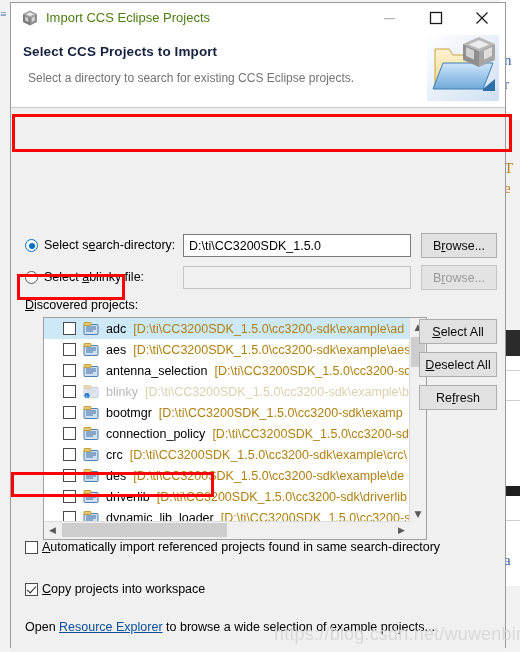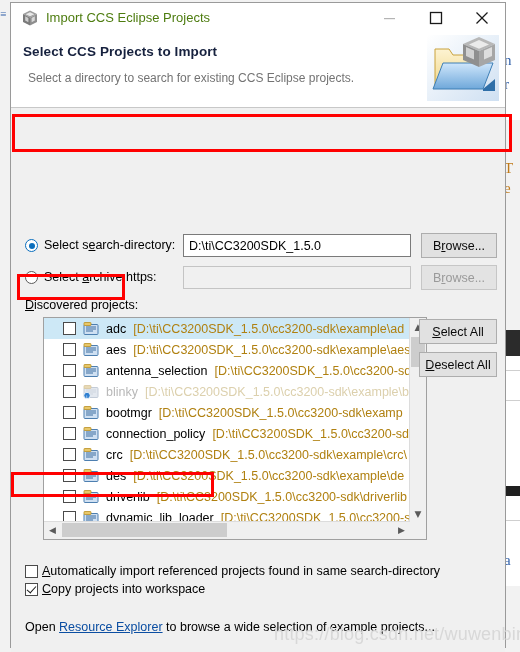--- a/index.html
+++ b/index.html
@@ -459,21 +459,21 @@
       <span class="radio on"></span>
       <span class="radio-label"><span>Select s</span><span class="mn">e</span><span>arch-directory:</span></span>
     </div>
     <div class="textfield" style="left:172px; top:126px; width:228px;">D:\ti\CC3200SDK_1.5.0</div>
     <div class="btn" style="left:410px; top:125px; width:76px; height:25px;">
       <span><span>B</span><span class="mn">r</span><span>owse...</span></span>
     </div>
 
     <div class="row-radio" style="left:14px; top:162px;">
       <span class="radio"></span>
-      <span class="radio-label"><span>Select </span><span class="mn">a</span><span>rchive https:</span></span>
+      <span class="radio-label"><span>Select </span><span class="mn">a</span><span>blinky file:</span></span>
     </div>
     <div class="textfield disabled" style="left:172px; top:158px; width:228px;"></div>
     <div class="btn disabled" style="left:410px; top:157px; width:76px; height:25px;">
       <span><span>B</span><span class="mn">r</span><span>owse...</span></span>
     </div>
 
     <div class="section-label" style="left:14px; top:190px;"><span class="mn">D</span><span>iscovered projects:</span></div>
 
     <div class="listbox">
       <div class="list-scroll-area" id="proj-rows">
@@ -641,22 +641,25 @@
       </div>
       <div class="corner-box"></div>
     </div>
 
     <div class="btn" style="left:408px; top:211px; width:78px; height:25px;">
       <span><span class="mn">S</span><span>elect All</span></span>
     </div>
     <div class="btn" style="left:408px; top:244px; width:78px; height:25px;">
       <span><span class="mn">D</span><span>eselect All</span></span>
     </div>
-
-    <div class="chk-row" style="left:14px; top:456px;">
+    <div class="btn" style="left:408px; top:277px; width:78px; height:25px;">
+      <span><span>Re</span><span class="mn">f</span><span>resh</span></span>
+    </div>
+
+    <div class="chk-row" style="left:14px; top:432px;">
       <span class="cbx"></span>
       <span class="chk-label"><span class="mn">A</span><span>utomatically import referenced projects found in same search-directory</span></span>
     </div>
     <div class="chk-row" style="left:14px; top:474px;">
       <span class="cbx checked"></span>
       <span class="chk-label"><span class="mn">C</span><span>opy projects into workspace</span></span>
     </div>
 
     <div class="open-line" style="left:14px; top:512px;">
       <span>Open </span><span class="link">Resource Explorer</span><span> to browse a wide selection of example projects...</span>

